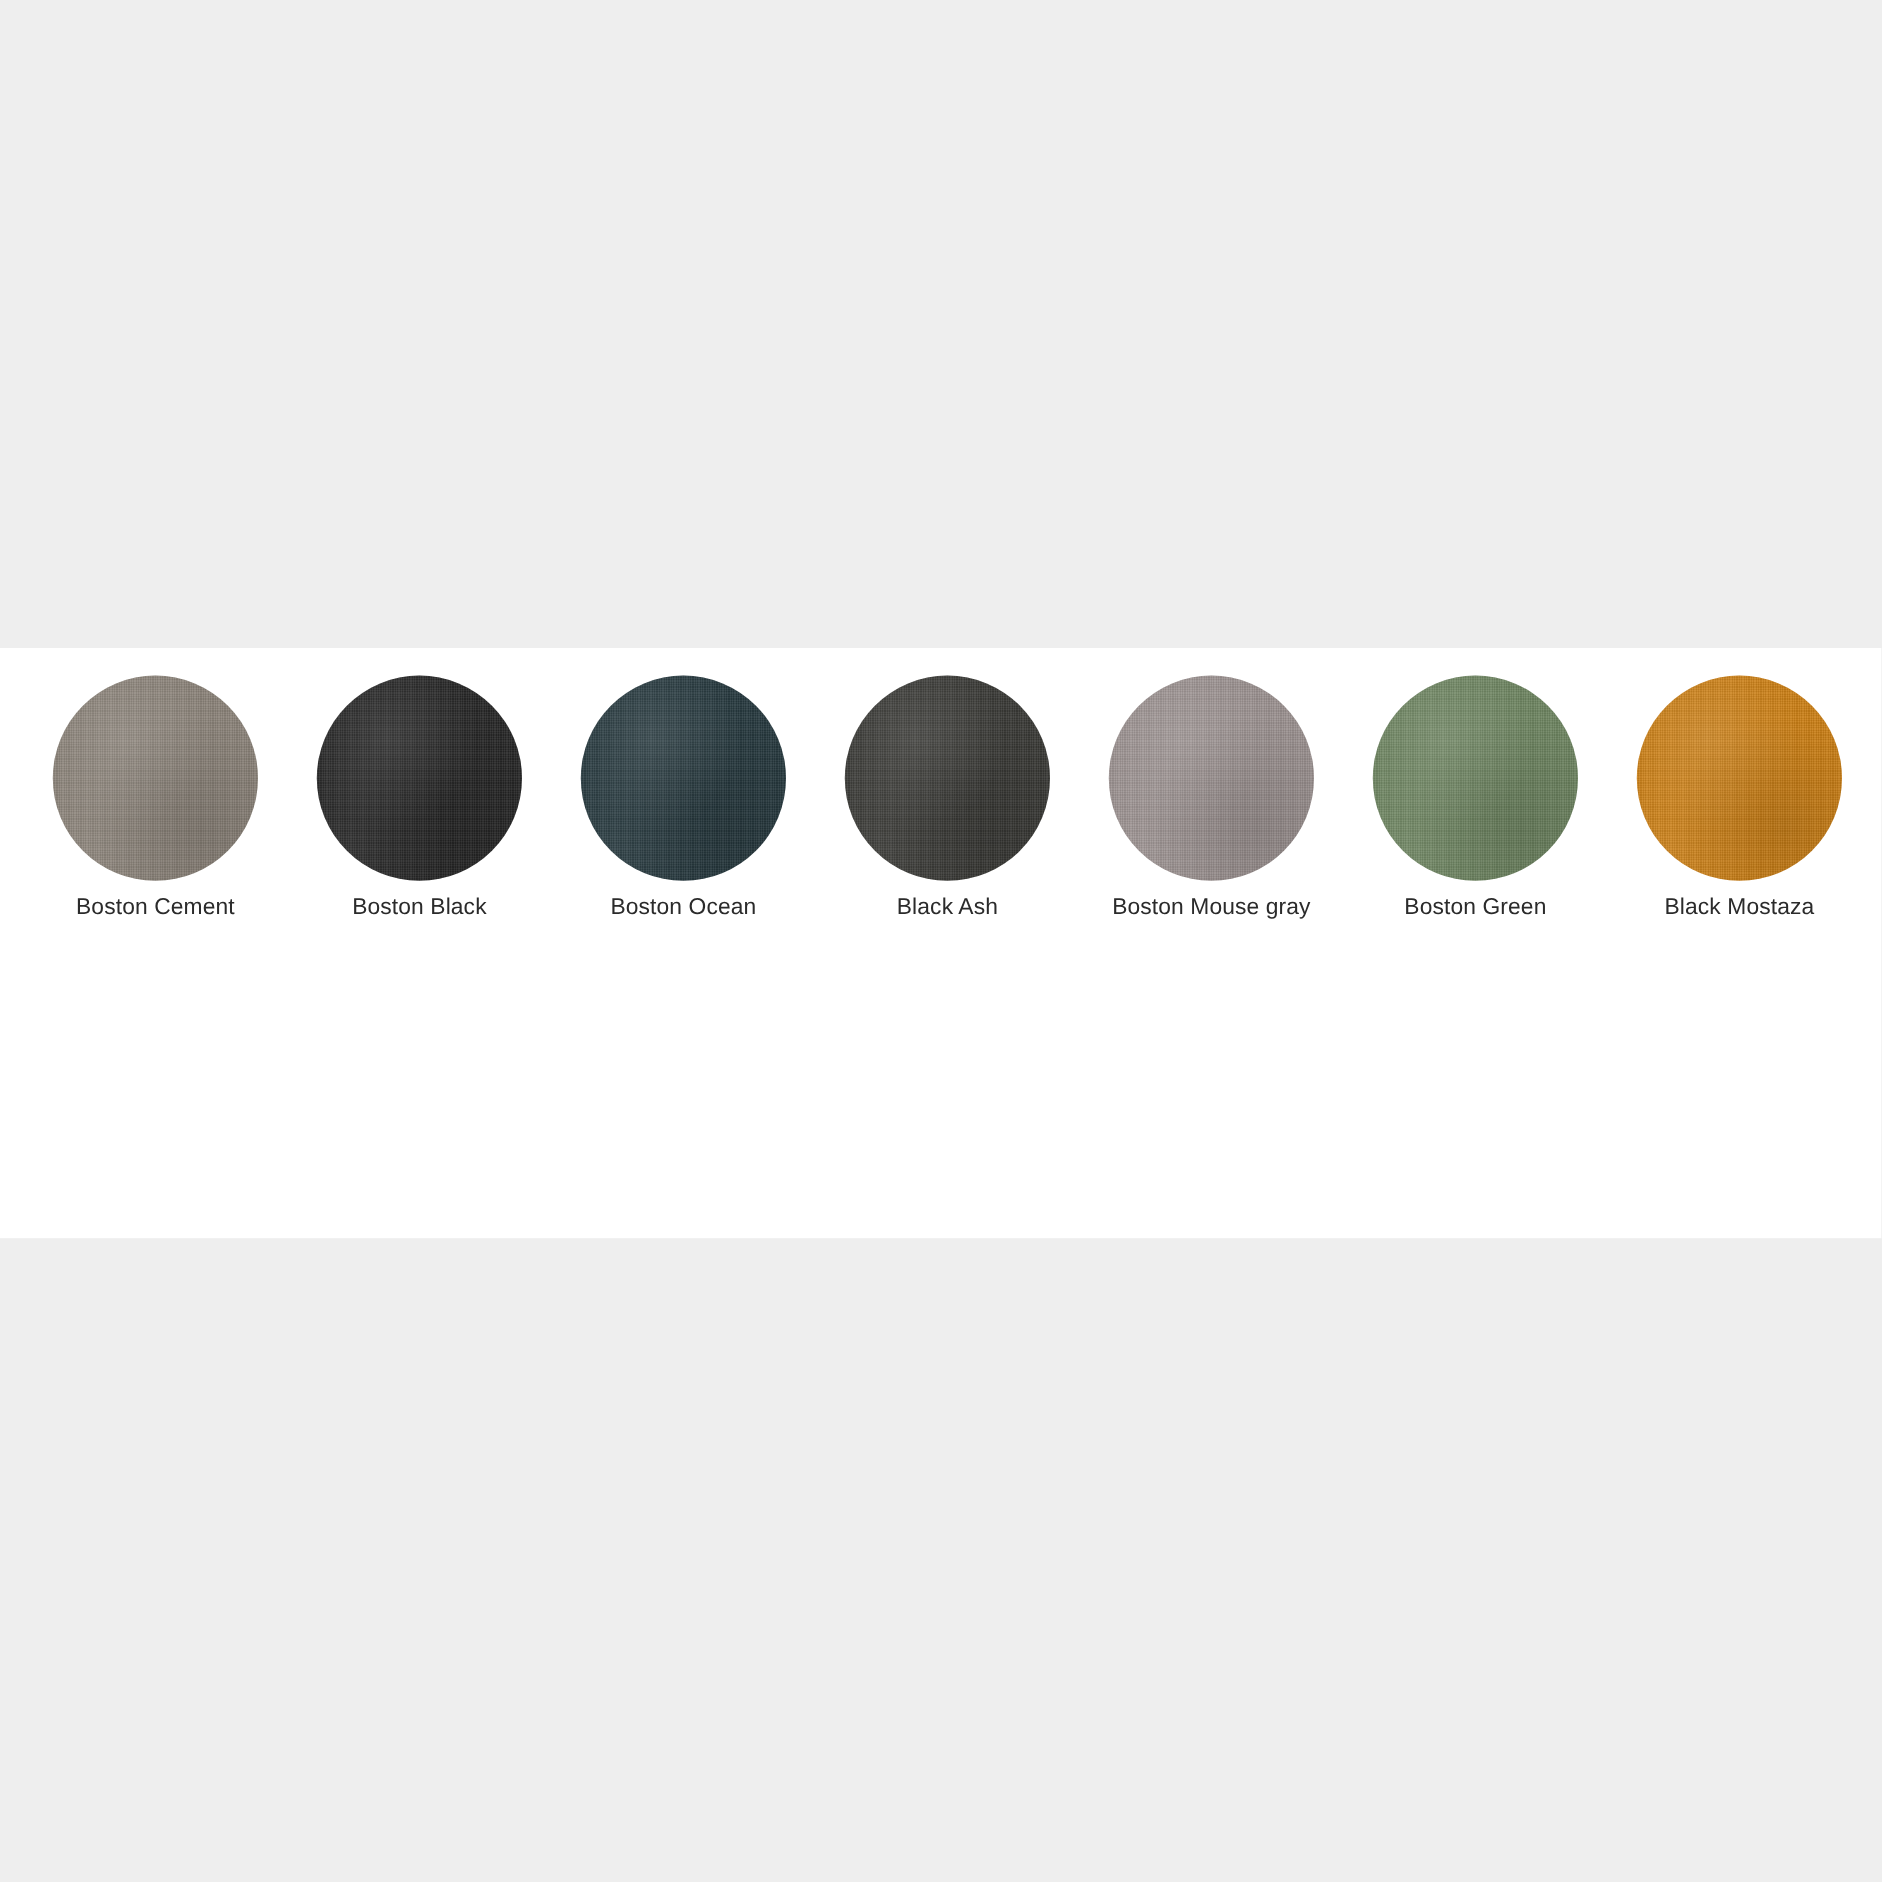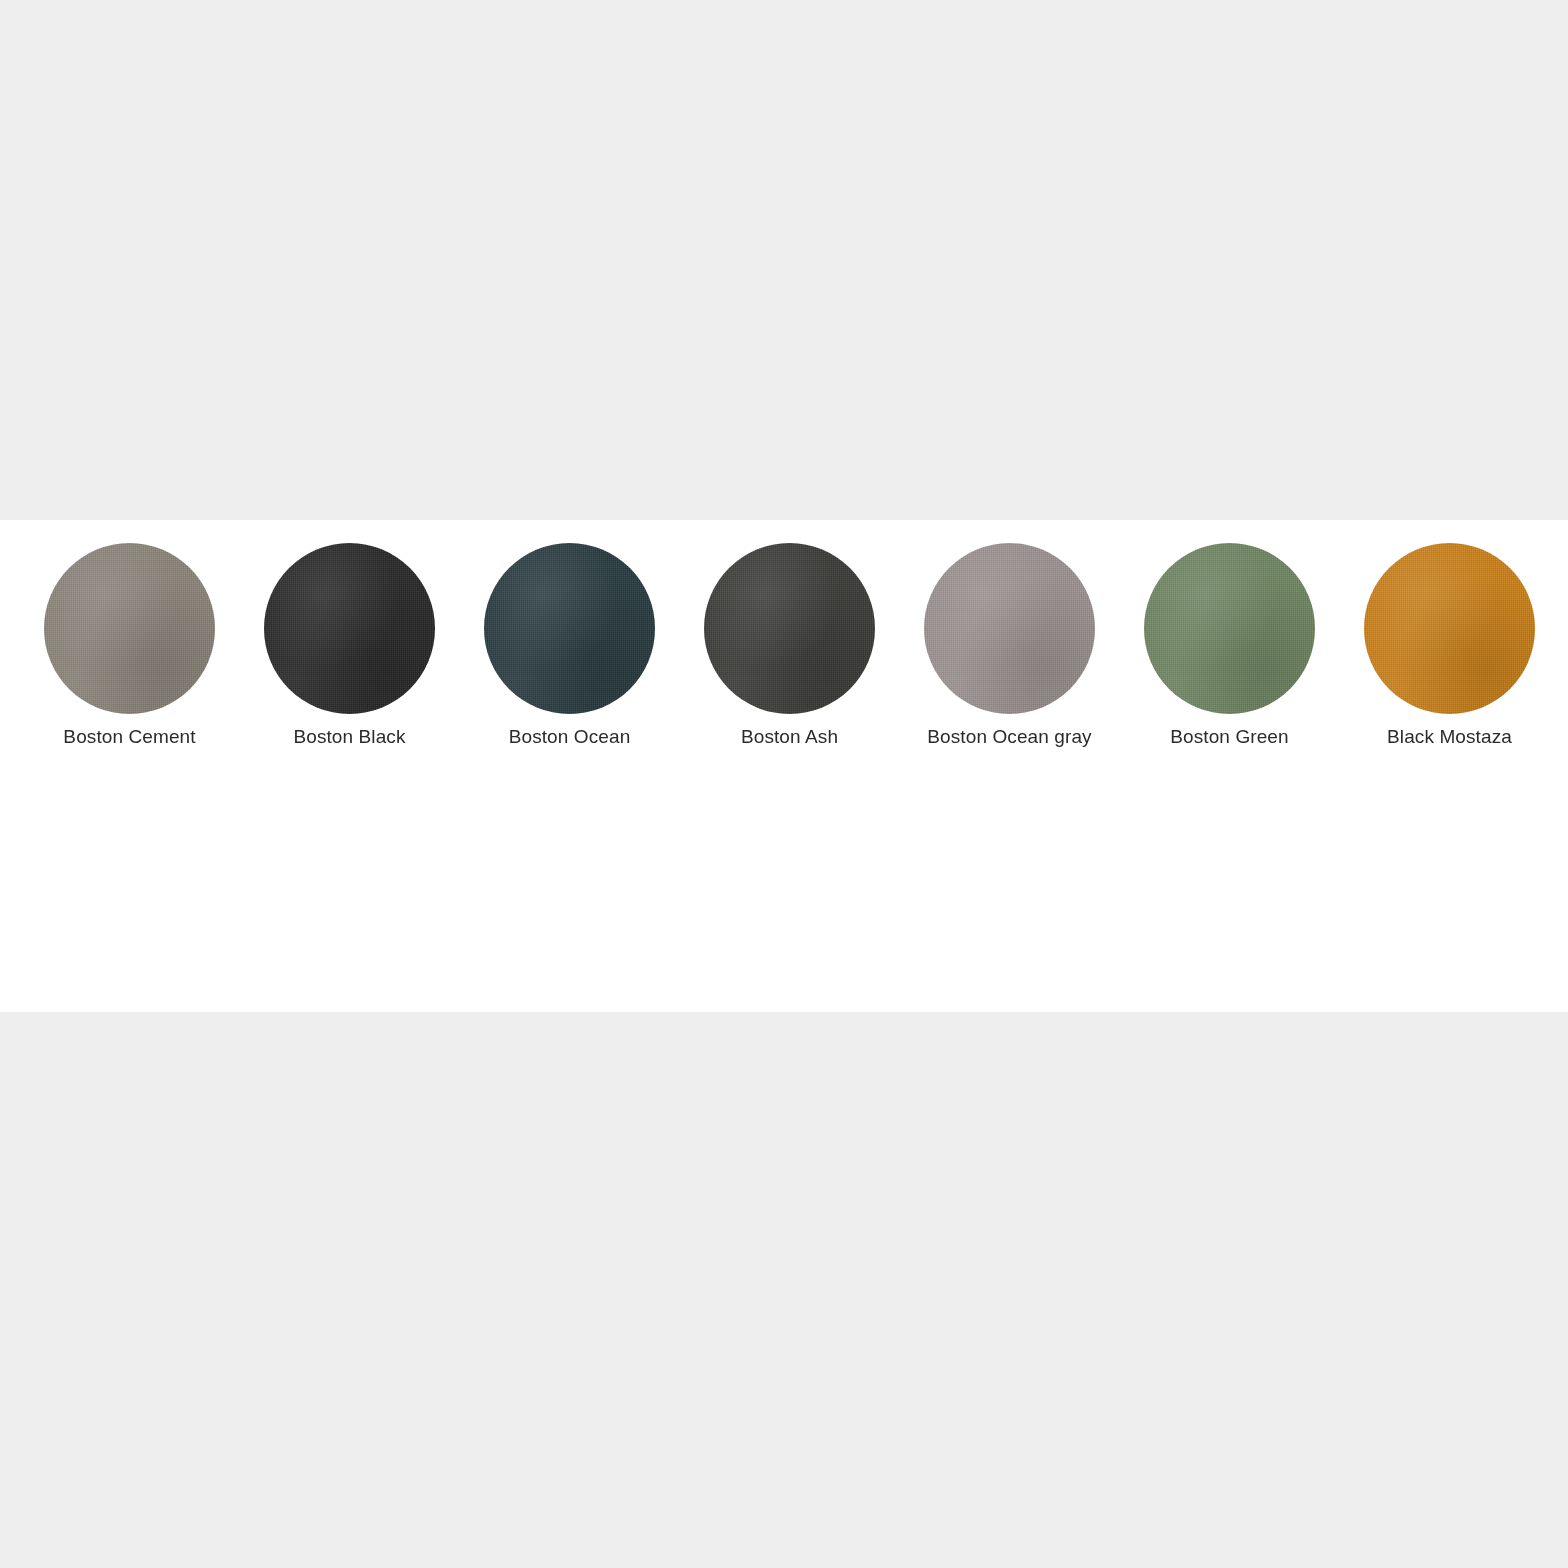--- a/index.html
+++ b/index.html
@@ -40,21 +40,21 @@
     top: 1032px;
     width: 1568px;
     height: 536px;
     background: #eeeeee;
   }
 
   
   #swatch-panel {
     position: absolute;
     left: 0;
-    top: 520px;
+    top: 540px;
     width: 1568px;
     height: 492px;
     background: #ffffff;
     padding: 23px 13px 0 44px;
   }
 
   .swatch-grid {
     display: flex;
     flex-wrap: wrap;
     width: 1540px;
@@ -136,25 +136,25 @@
         <div class="swatch-item">
           <div class="swatch-circle" title="Boston Black" style="background-color: rgb(39, 39, 39);"></div>
           <div class="swatch-label">Boston Black</div>
         </div>
         <div class="swatch-item">
           <div class="swatch-circle" title="Boston Ocean" style="background-color: rgb(39, 57, 63);"></div>
           <div class="swatch-label">Boston Ocean</div>
         </div>
         <div class="swatch-item">
           <div class="swatch-circle" title="Boston Ash" style="background-color: rgb(58, 58, 54);"></div>
-          <div class="swatch-label">Boston Ash</div>
+          <div class="swatch-label">Black Ash</div>
         </div>
         <div class="swatch-item">
           <div class="swatch-circle" title="Boston Light gray" style="background-color: rgb(155, 145, 144);"></div>
-          <div class="swatch-label">Boston Ocean gray</div>
+          <div class="swatch-label">Boston Mouse gray</div>
         </div>
         <div class="swatch-item">
           <div class="swatch-circle" title="Boston Green" style="background-color: rgb(110, 133, 97);"></div>
           <div class="swatch-label">Boston Green</div>
         </div>
         <div class="swatch-item">
           <div class="swatch-circle" title="Boston Mostaza" style="background-color: rgb(203, 127, 22);"></div>
           <div class="swatch-label">Black Mostaza</div>
         </div>
       </div>

